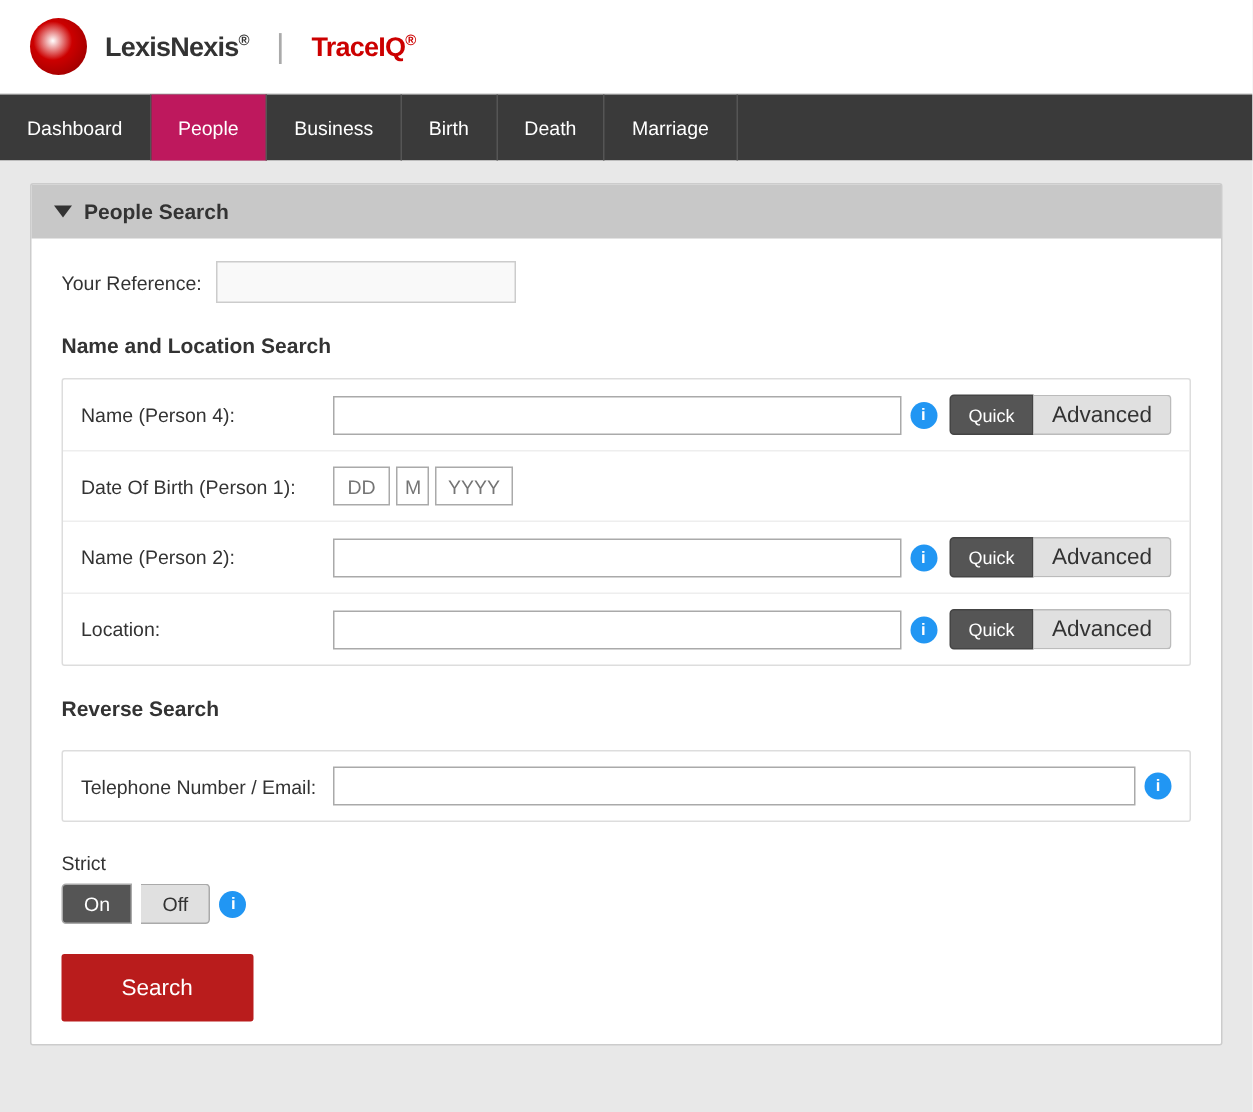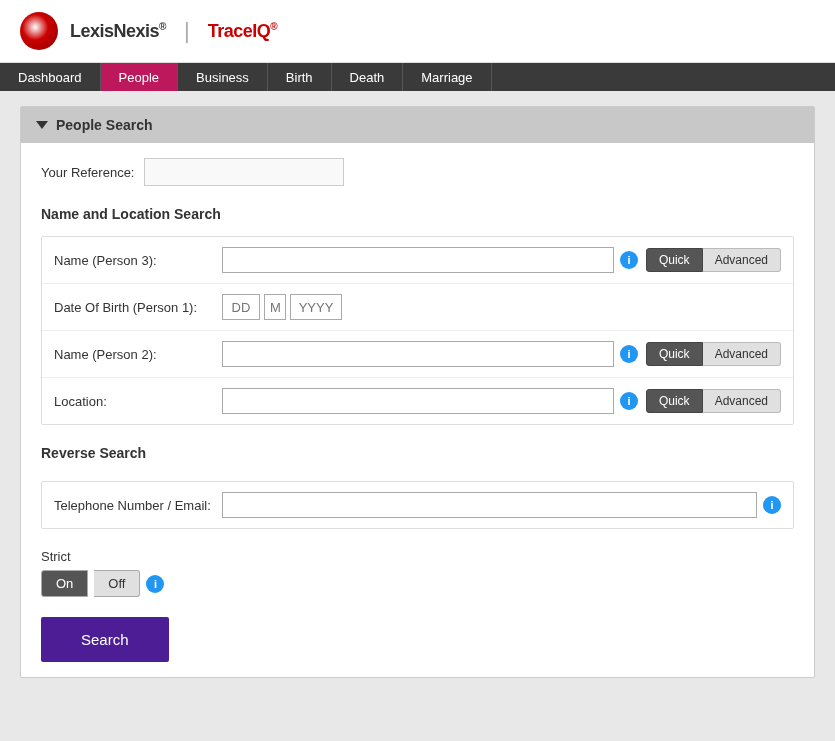--- a/index.html
+++ b/index.html
@@ -43,21 +43,21 @@
       font-weight: bold;
       color: #cc0000;
       letter-spacing: -0.5px;
     }
 
     
     .navbar {
       background: #3a3a3a;
       display: flex;
       align-items: stretch;
-      height: 28px;
+      height: 44px;
     }
     .nav-item {
       padding: 0 18px;
       display: flex;
       align-items: center;
       color: #fff;
       font-size: 13px;
       cursor: pointer;
       border-right: 1px solid #555;
       white-space: nowrap;
@@ -216,21 +216,21 @@
       font-size: 12px;
       cursor: pointer;
       border-radius: 3px 0 0 3px;
     }
     .btn-advanced {
       background: #e0e0e0;
       color: #333;
       border: 1px solid #bbb;
       border-left: none;
       padding: 4px 12px;
-      font-size: 12px;
+      font-size: 15px;
       cursor: pointer;
       border-radius: 0 3px 3px 0;
     }
 
     
     .reverse-section { margin-bottom: 20px; }
 
     
     .strict-section { margin-bottom: 20px; }
     .strict-label {
@@ -257,21 +257,21 @@
     }
     .toggle-off {
       background: #e0e0e0;
       color: #333;
       border-radius: 0 3px 3px 0;
       border-left: none;
     }
 
     
     .search-btn {
-      background: #4c1d95;
+      background: #b91c1c;
       color: #fff;
       border: none;
       padding: 14px 40px;
       font-size: 15px;
       cursor: pointer;
       border-radius: 2px;
     }
   </style>
 </head>
 <body>
@@ -322,21 +322,21 @@
         <label>Your Reference:</label>
         <input type="text" style="">
       </div>
 
       
       <div class="sub-heading">Name and Location Search</div>
 
       <div class="search-box">
 
         <div class="form-row">
-          <label>Name (Person 3):</label>
+          <label>Name (Person 4):</label>
           <div class="input-group">
             <input type="text" style="">
             <span class="info-icon">i</span>
           </div>
           <div class="btn-group">
             <button class="btn-quick">Quick</button>
             <button class="btn-advanced">Advanced</button>
           </div>
         </div>
 

